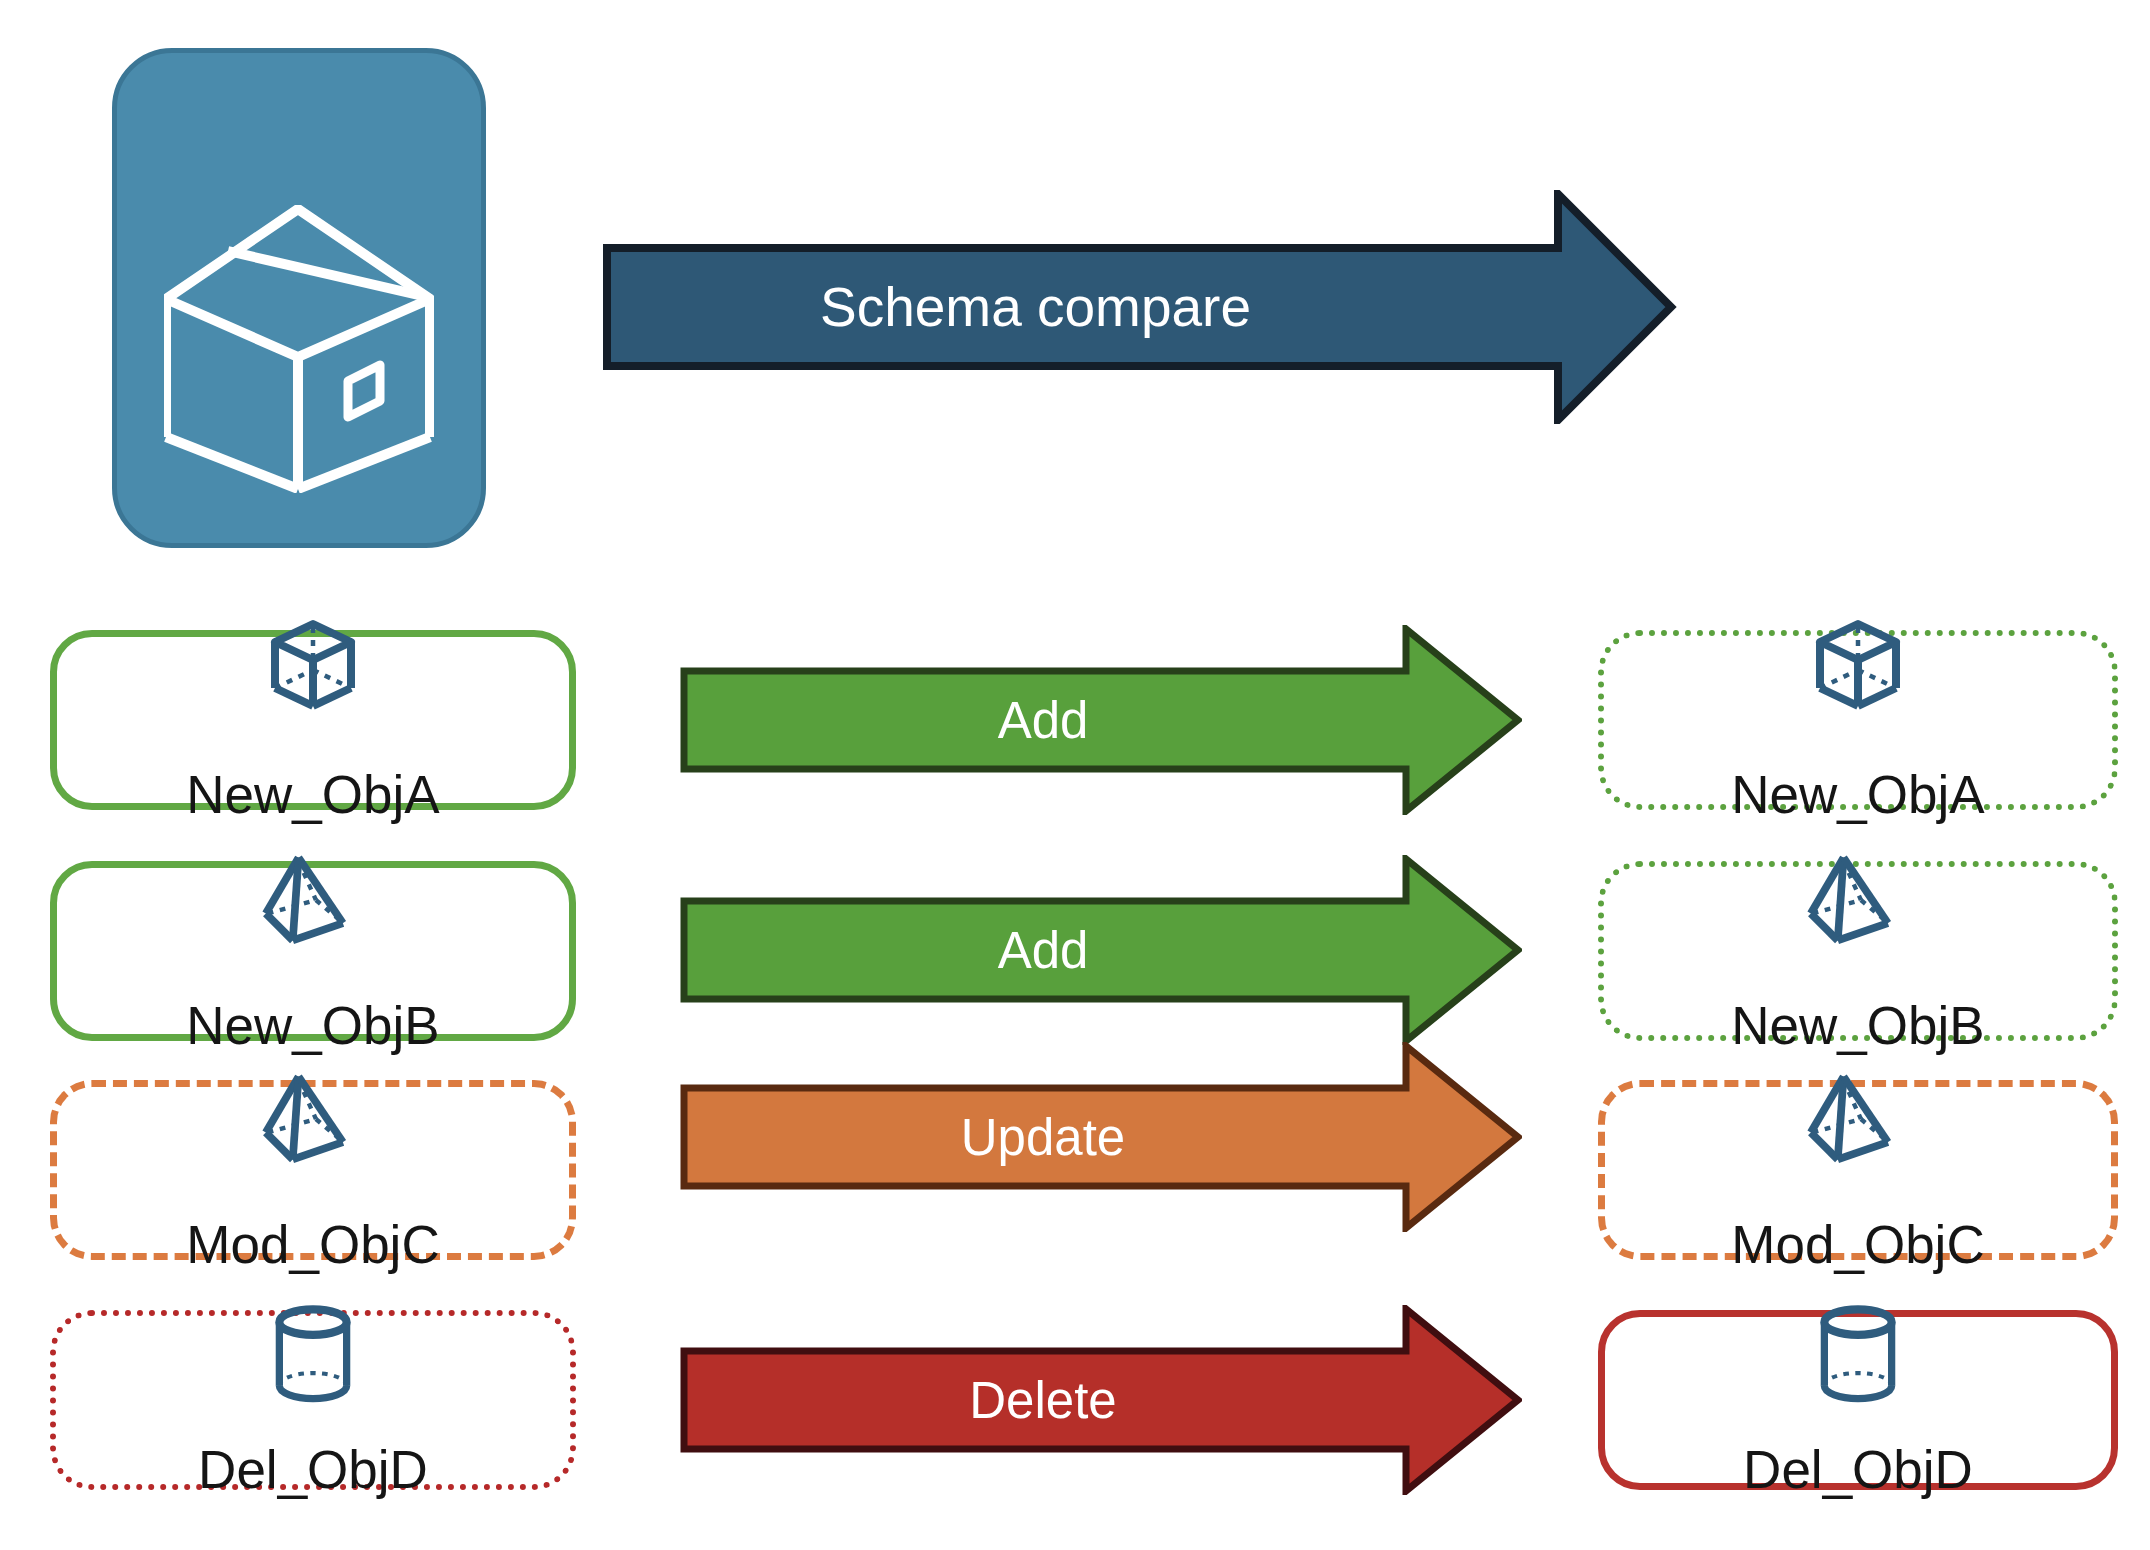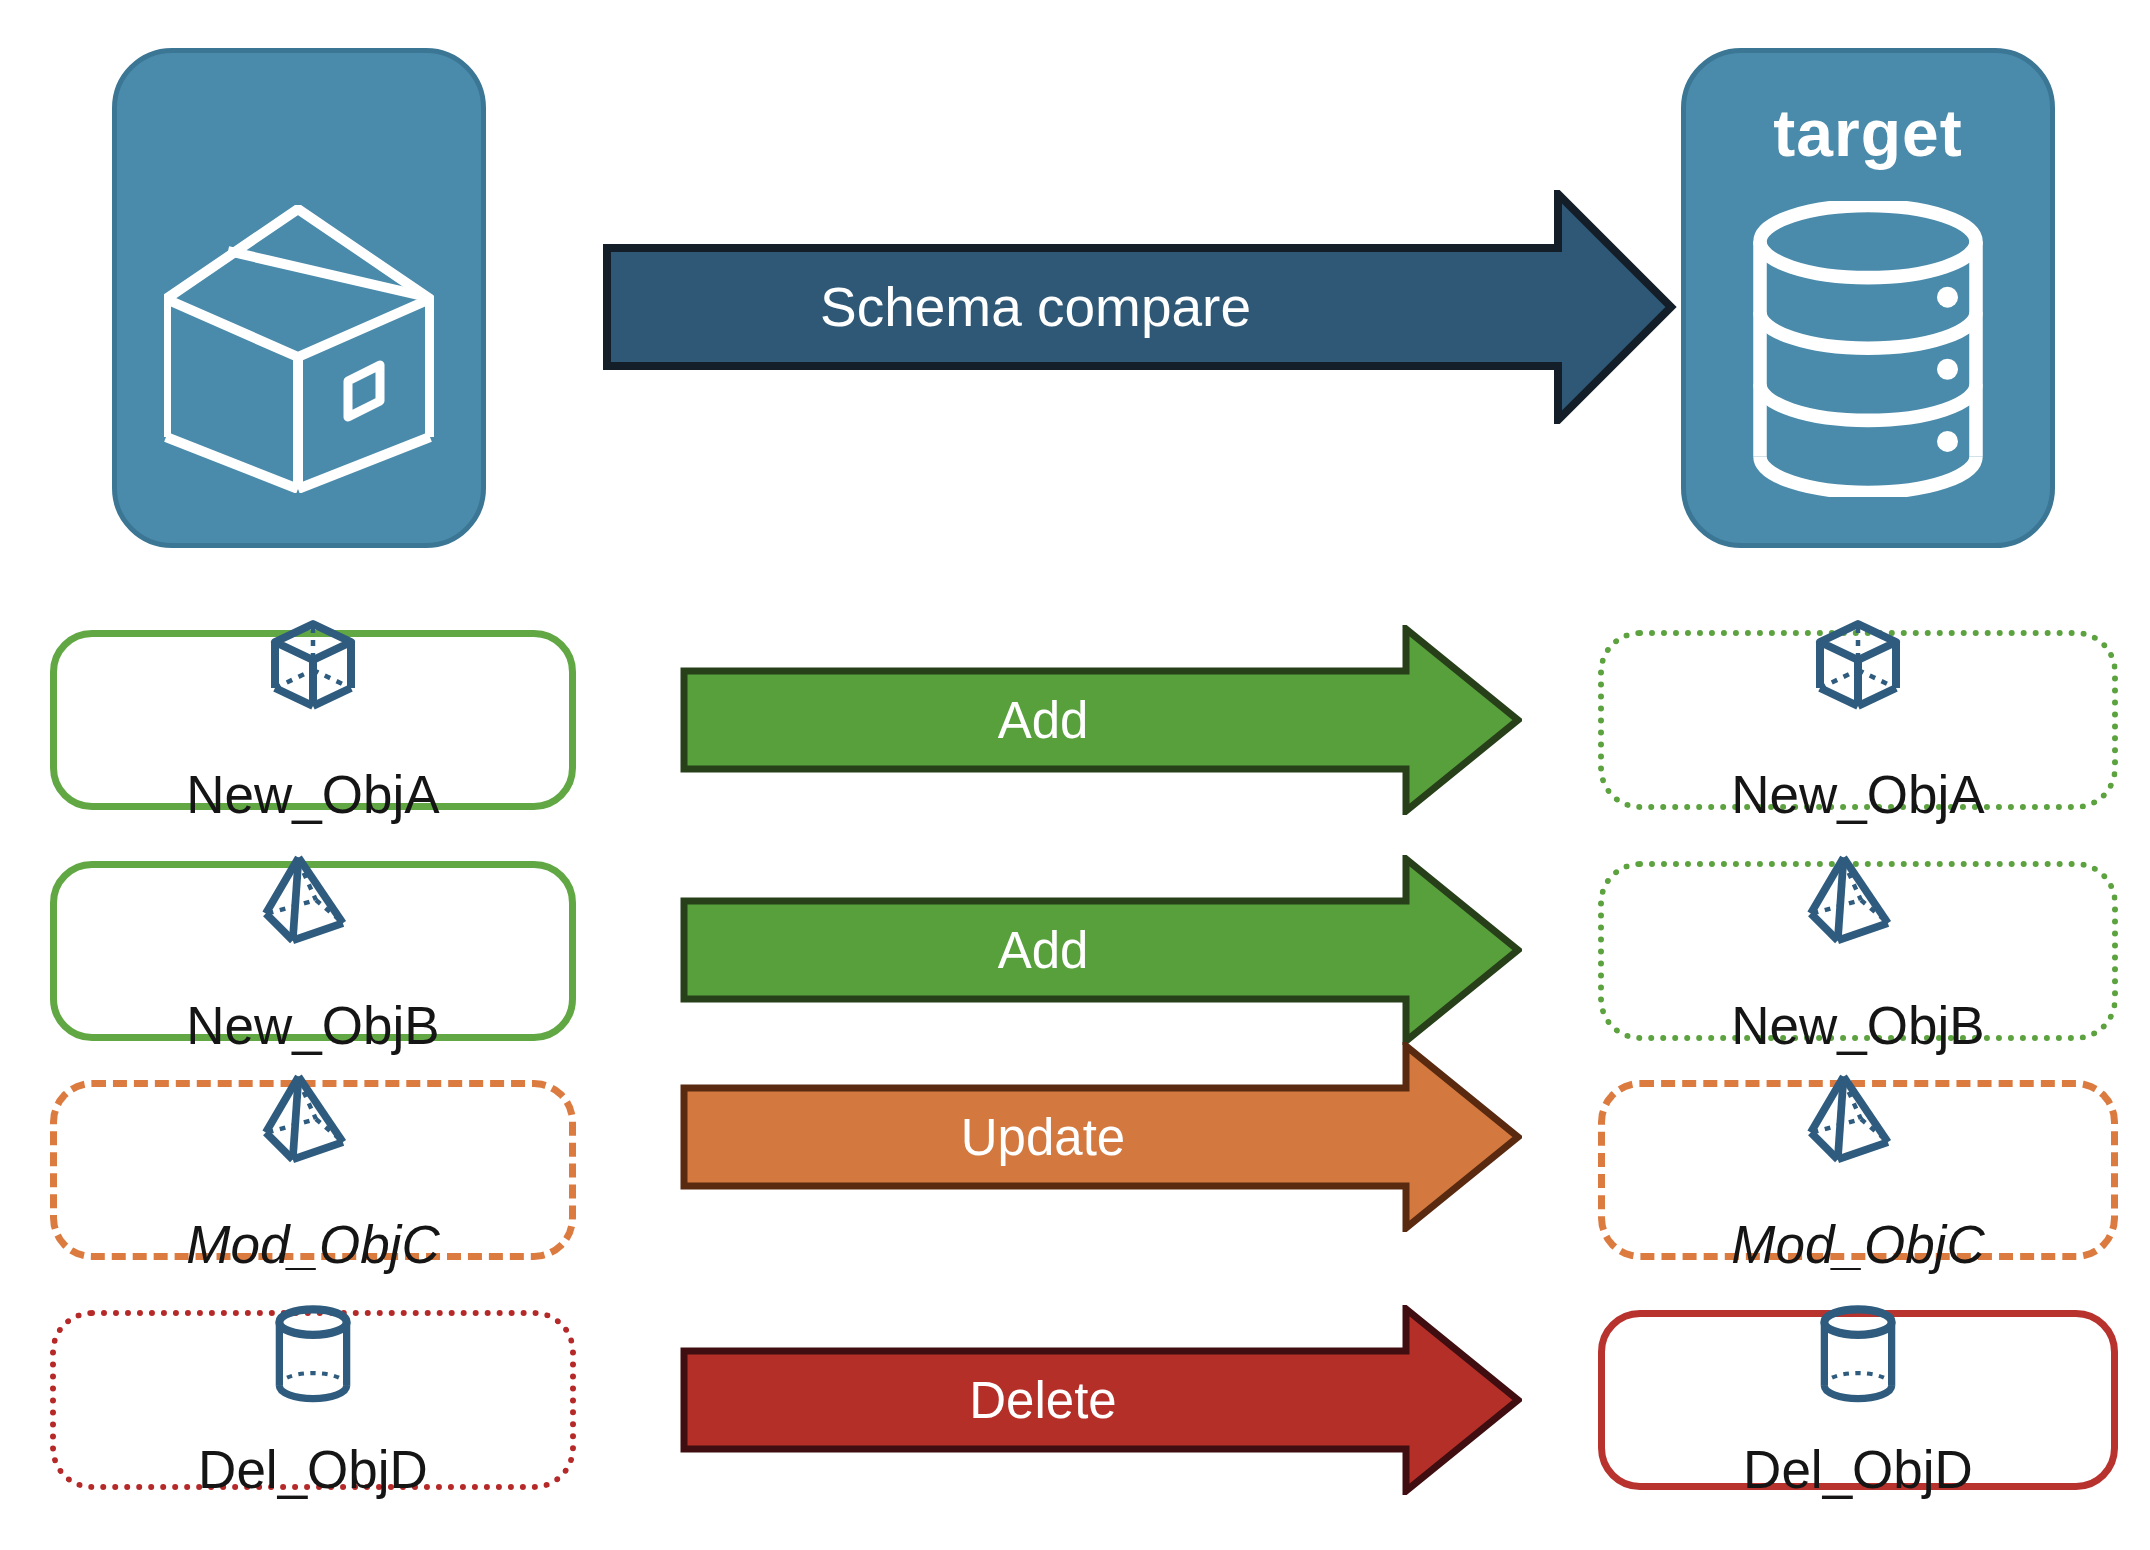--- a/index.html
+++ b/index.html
@@ -42,21 +42,21 @@
   }
   .ra1{top:625px;} .ra2{top:855px;} .ra3{top:1042px;text-align:center;} .ra4{top:1305px;}
 
   
   .obj-card{
     position:absolute;height:180px;border-radius:42px;background:#ffffff;
     box-sizing:border-box;display:flex;align-items:center;justify-content:center;gap:42px;flex-direction:column;
   }
   .obj-card.left{left:50px;width:526px;}
   .obj-card.right{left:1598px;width:520px;}
-  .r1{top:630px;} .r2{top:861px;} .r3{top:1080px;font-style:italic;} .r4{top:1310px;gap:32px;}
+  .r1{top:630px;} .r2{top:861px;} .r3{top:1080px;} .r4{top:1310px;gap:32px;}
   .style-solid-green {border:7px solid var(--green-solid);}
   .style-dotted-green{border:6px dotted var(--green-dotted);}
   .style-dashed-orange{border:7px dashed var(--orange-dashed);}
   .style-dotted-red{border:6px dotted var(--red-dotted);}
   .style-solid-red{border:7px solid var(--red-solid);}
   .obj-icon-wrap{width:106px;height:106px;display:flex;align-items:center;justify-content:center;flex:0 0 auto;}
   .obj-label{font-size:53px;color:var(--label-text);white-space:nowrap;}
   .icon-steel *{stroke:var(--icon-blue);fill:none;}
   .solid-e{stroke-width:8;stroke-linejoin:round;}
   .thick-e{stroke-width:9;}
@@ -80,34 +80,20 @@
     </svg>
   </div>
 
   <div class="arrow schema-arrow">
     <svg viewBox="0 0 1075 234">
       <polygon points="4,58 955,58 955,4 1068,117 955,230 955,176 4,176"></polygon>
     </svg>
     <div class="arrow-label">Schema compare</div>
   </div>
 
-  <div class="node target">
-    <div class="node-title">target</div>
-    <svg class="node-icon db-icon icon-white" viewBox="0 0 160 197" preserveAspectRatio="none">
-      <ellipse cx="80" cy="27" rx="72" ry="24" stroke-width="9"></ellipse>
-      <line x1="8" y1="27" x2="8" y2="170" stroke-width="9"></line>
-      <line x1="152" y1="27" x2="152" y2="170" stroke-width="9"></line>
-      <path d="M8,74 A72,24 0 0 0 152,74" stroke-width="9"></path>
-      <path d="M8,122 A72,24 0 0 0 152,122" stroke-width="9"></path>
-      <path d="M8,170 A72,24 0 0 0 152,170" stroke-width="9"></path>
-      <circle class="fill-dot" cx="133" cy="64" r="7"></circle>
-      <circle class="fill-dot" cx="133" cy="112" r="7"></circle>
-      <circle class="fill-dot" cx="133" cy="160" r="7"></circle>
-    </svg>
-  </div>
 
   <div class="obj-card left r1 style-solid-green">
     <span class="obj-icon-wrap">
       <svg class="icon-steel" width="100" height="100" viewBox="0 0 100 100">
         <line class="dash-e" x1="50" y1="8" x2="50" y2="51"></line>
         <line class="dash-e" x1="12" y1="69" x2="50" y2="51"></line>
         <line class="dash-e" x1="50" y1="51" x2="88" y2="69"></line>
         <polygon class="solid-e" points="50,5 88,23 50,41 12,23"></polygon>
         <line class="solid-e" x1="12" y1="23" x2="12" y2="69"></line>
         <line class="solid-e" x1="88" y1="23" x2="88" y2="69"></line>

